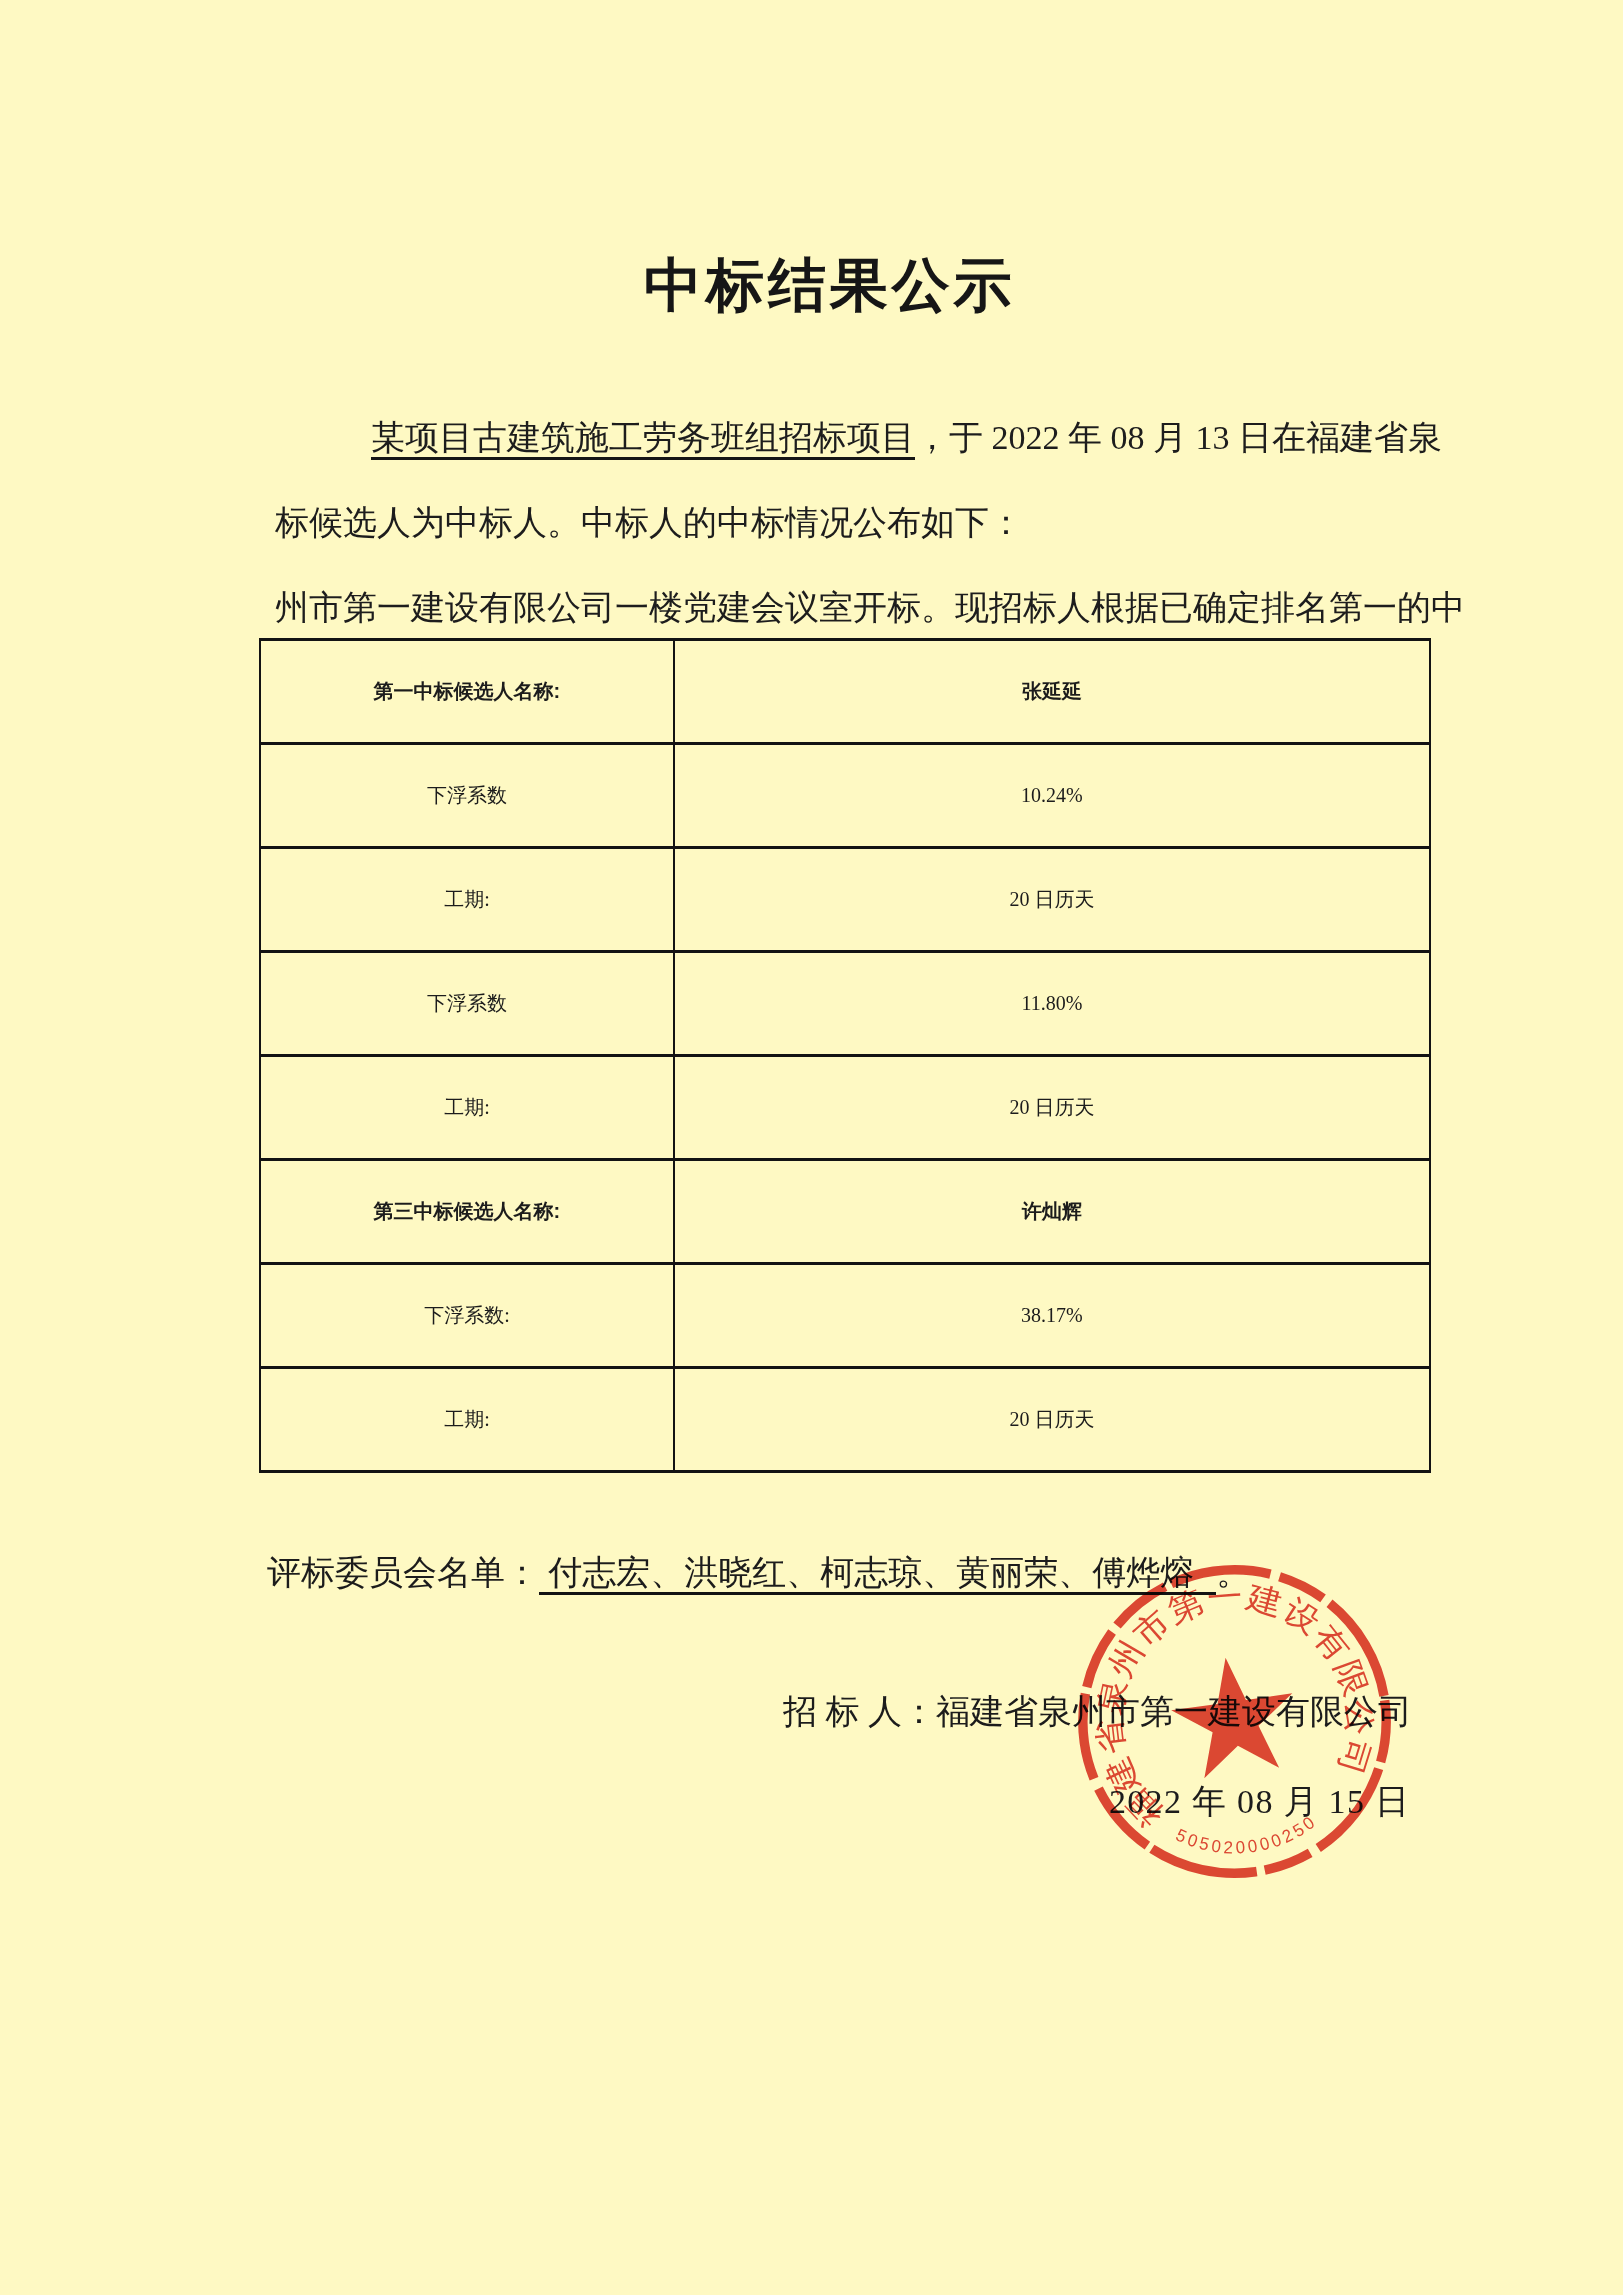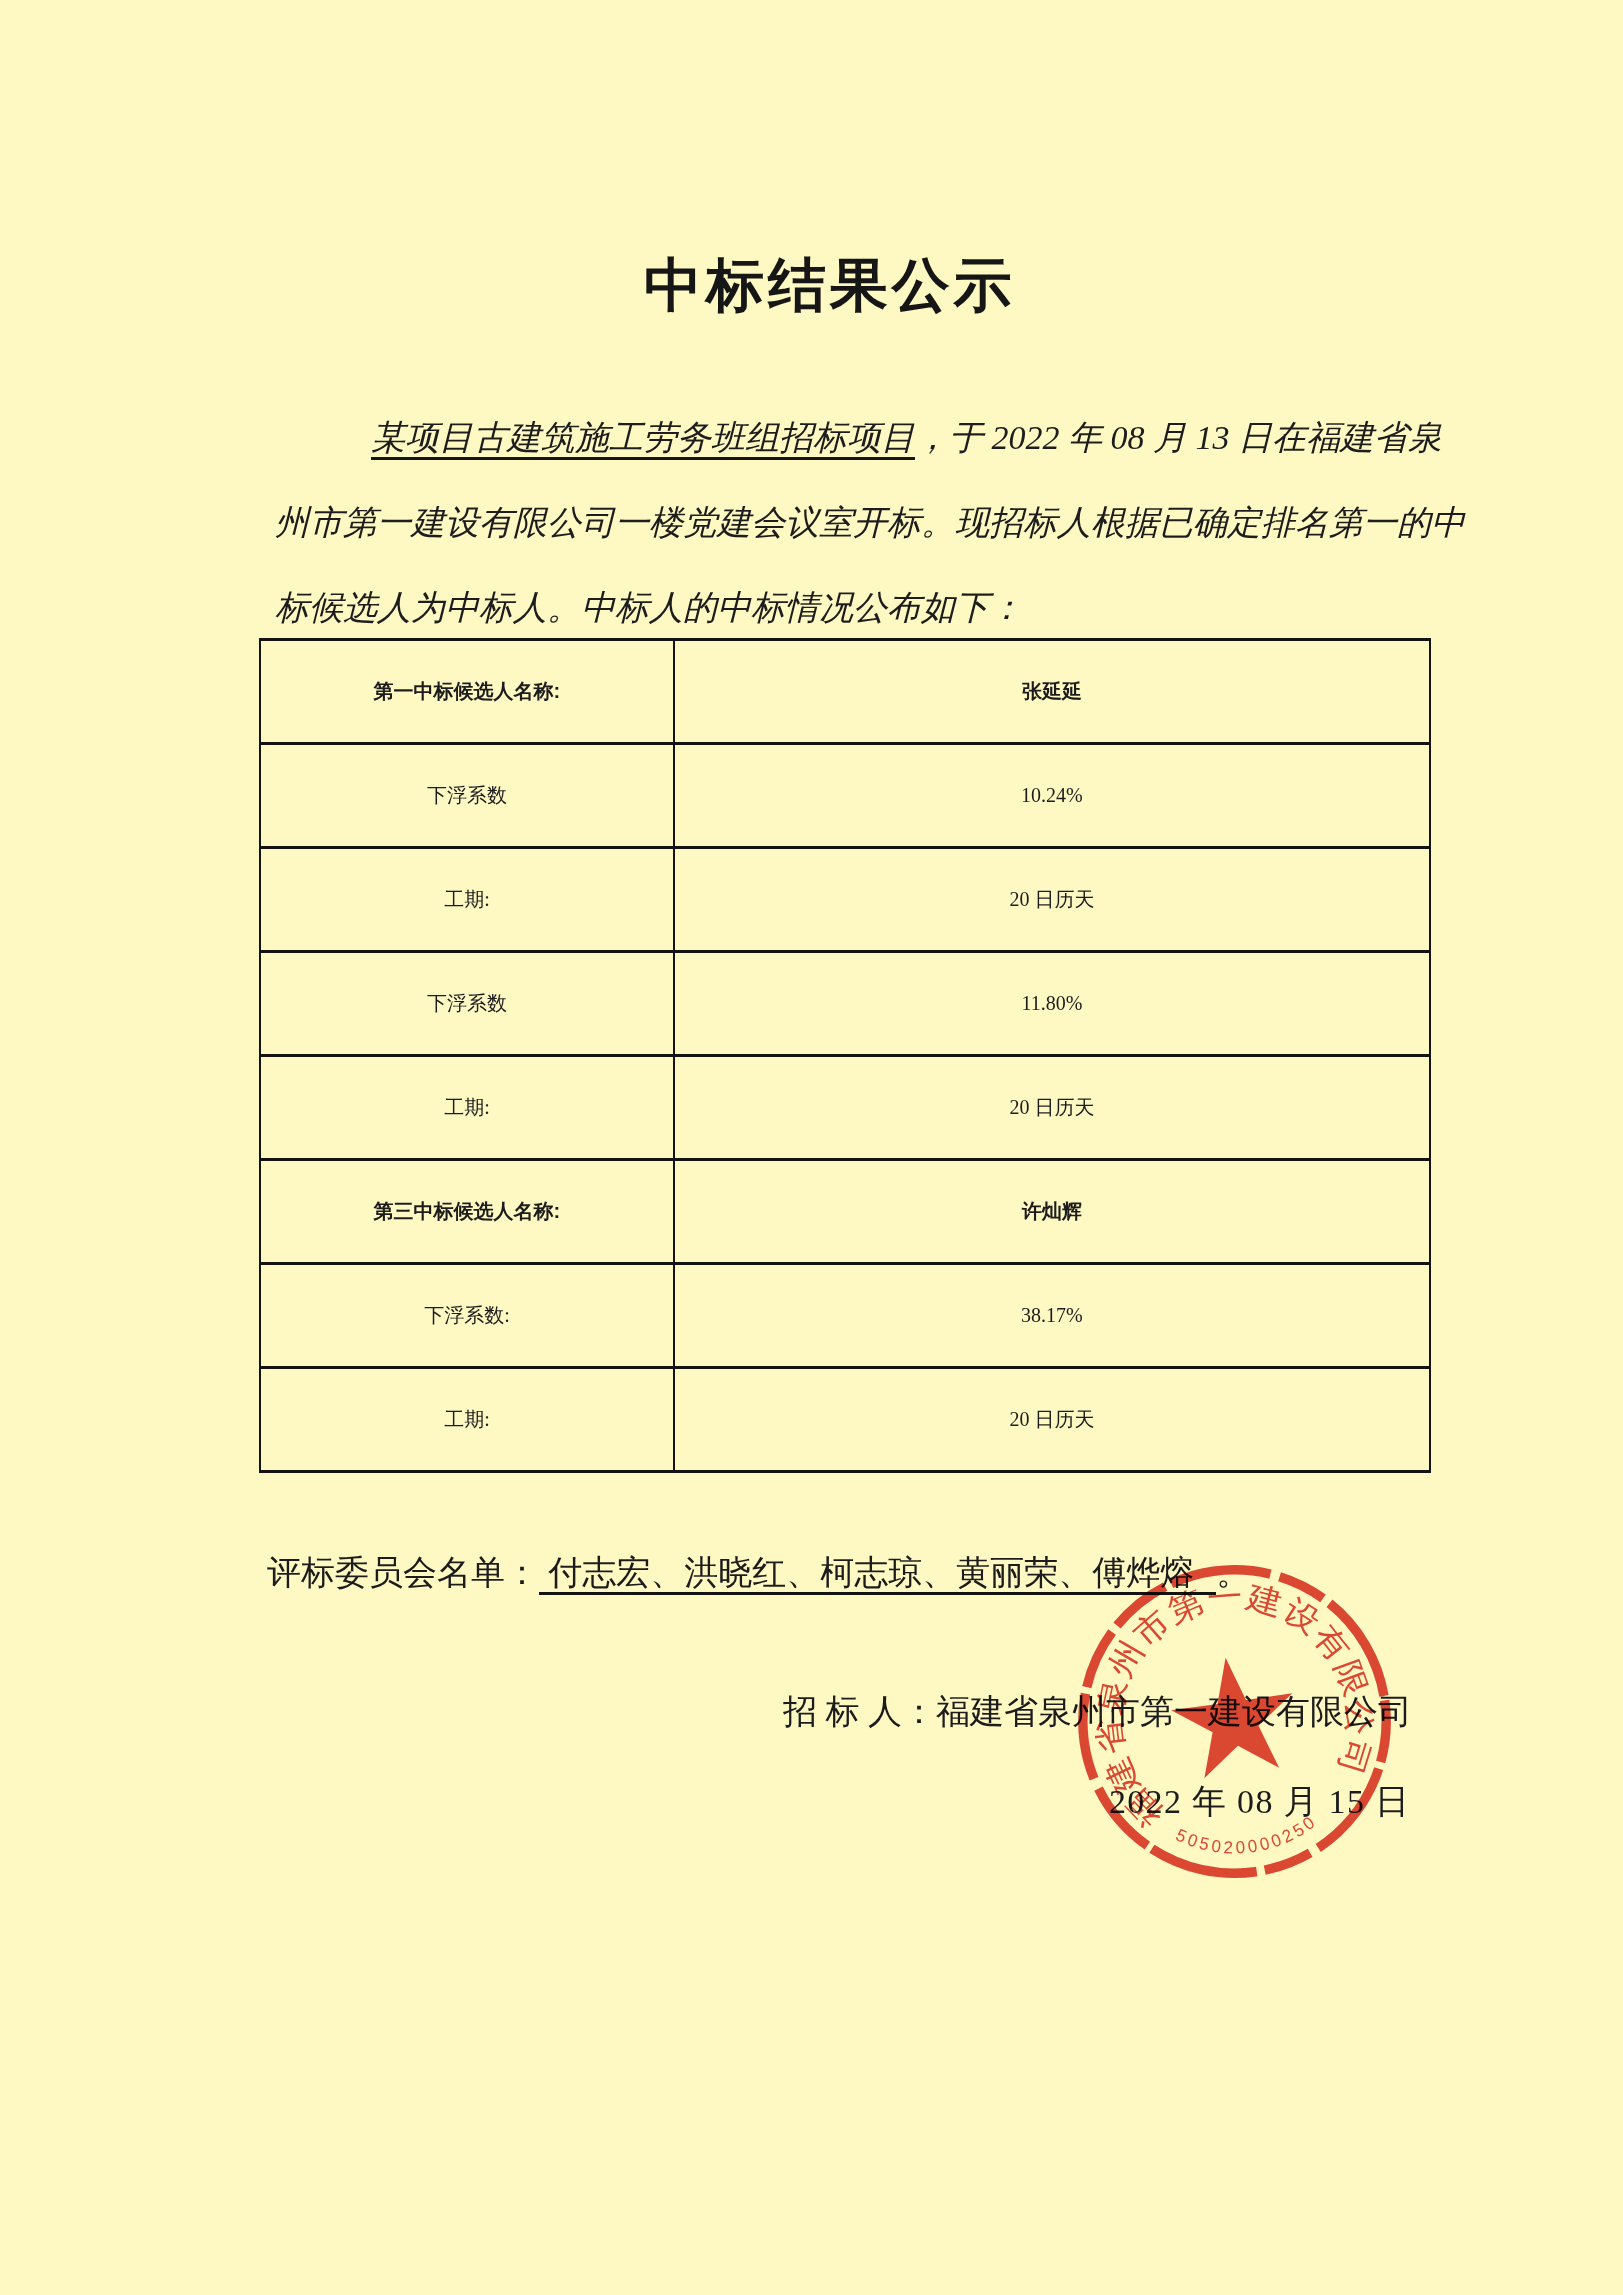--- a/index.html
+++ b/index.html
@@ -21,21 +21,21 @@
     font-size:58px;
     letter-spacing:3.9px;
     color:#161616;
   }
   .para{
     position:absolute;top:395px;left:275px;width:1211px;
     font-size:34px;
     line-height:85px;
     color:#1d1d1d;
   }
-  .para .line{white-space:nowrap;font-style:italic;}
+  .para .line{white-space:nowrap;}
   .para .line.first{padding-left:96px;}
   .u-project{
     border-bottom:3.9px solid #161616;
     padding-bottom:1.3px;
   }
   table.bid{
     position:absolute;top:638px;left:259px;
     width:1172px;height:835px;
     border-collapse:collapse;
     table-layout:fixed;
@@ -92,22 +92,22 @@
 </style>
 </head>
 <body>
 
 <div class="page">
 
   <div class="doc-title">中标结果公示</div>
 
   <div class="para">
     <div class="line first"><span class="u-project">某项目古建筑施工劳务班组招标项目</span><span>，于 2022 年 08 月 13 日在福建省泉</span></div>
+    <div class="line">标候选人为中标人。中标人的中标情况公布如下：</div>
     <div class="line">州市第一建设有限公司一楼党建会议室开标。现招标人根据已确定排名第一的中</div>
-    <div class="line">标候选人为中标人。中标人的中标情况公布如下：</div>
   </div>
 
   <table class="bid">
     <tbody>
       <tr class="row-candidate">
         <td class="col-label">第一中标候选人名称:</td>
         <td>张延延</td>
       </tr>
       <tr>
         <td class="col-label">下浮系数</td>

